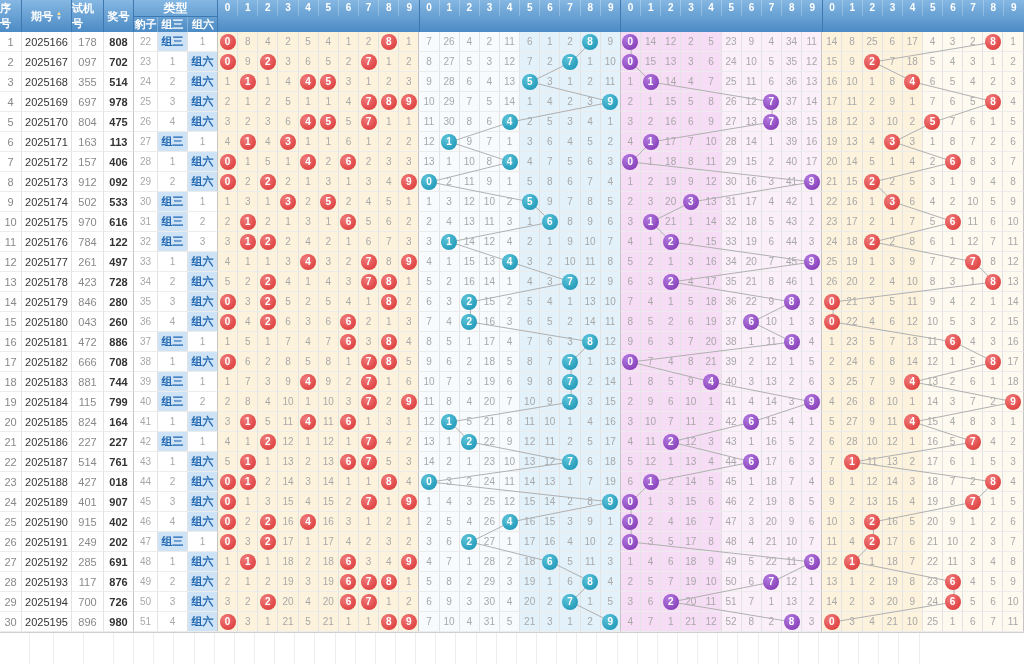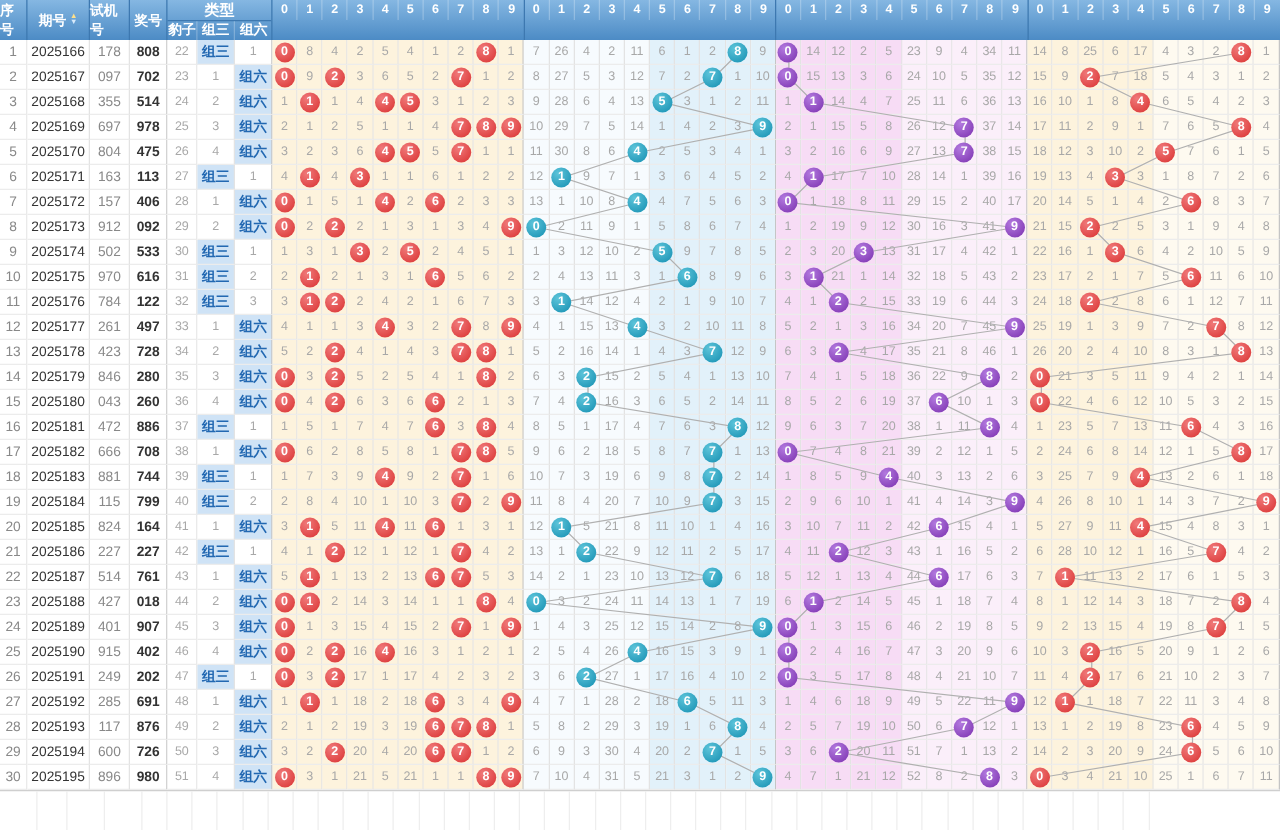--- a/index.html
+++ b/index.html
@@ -1821,21 +1821,21 @@
         <div class="c t-ge-b" style="width: 20.15px;">
           <div class="ball red">6</div>
         </div>
         <div class="c t-ge-b miss" style="width: 20.15px;">4</div>
         <div class="c t-ge-b miss" style="width: 20.15px;">5</div>
         <div class="c t-ge-b sb miss" style="width: 20.15px;">9</div>
       </div>
       <div class="row">
         <div class="c seq" style="width: 22px;">29</div>
         <div class="c per" style="width: 50px;">2025194</div>
-        <div class="c tst" style="width: 32px;">600</div>
+        <div class="c tst" style="width: 32px;">700</div>
         <div class="c prz sb" style="width: 30px;">726</div>
         <div class="c miss" style="width: 24px;">50</div>
         <div class="c miss" style="width: 30px;">3</div>
         <div class="c hl sb" style="width: 30px;">组六</div>
         <div class="c t-dist miss" style="width: 20.15px;">3</div>
         <div class="c t-dist miss" style="width: 20.15px;">2</div>
         <div class="c t-dist" style="width: 20.15px;">
           <div class="ball red">2</div>
         </div>
         <div class="c t-dist miss" style="width: 20.15px;">20</div>

